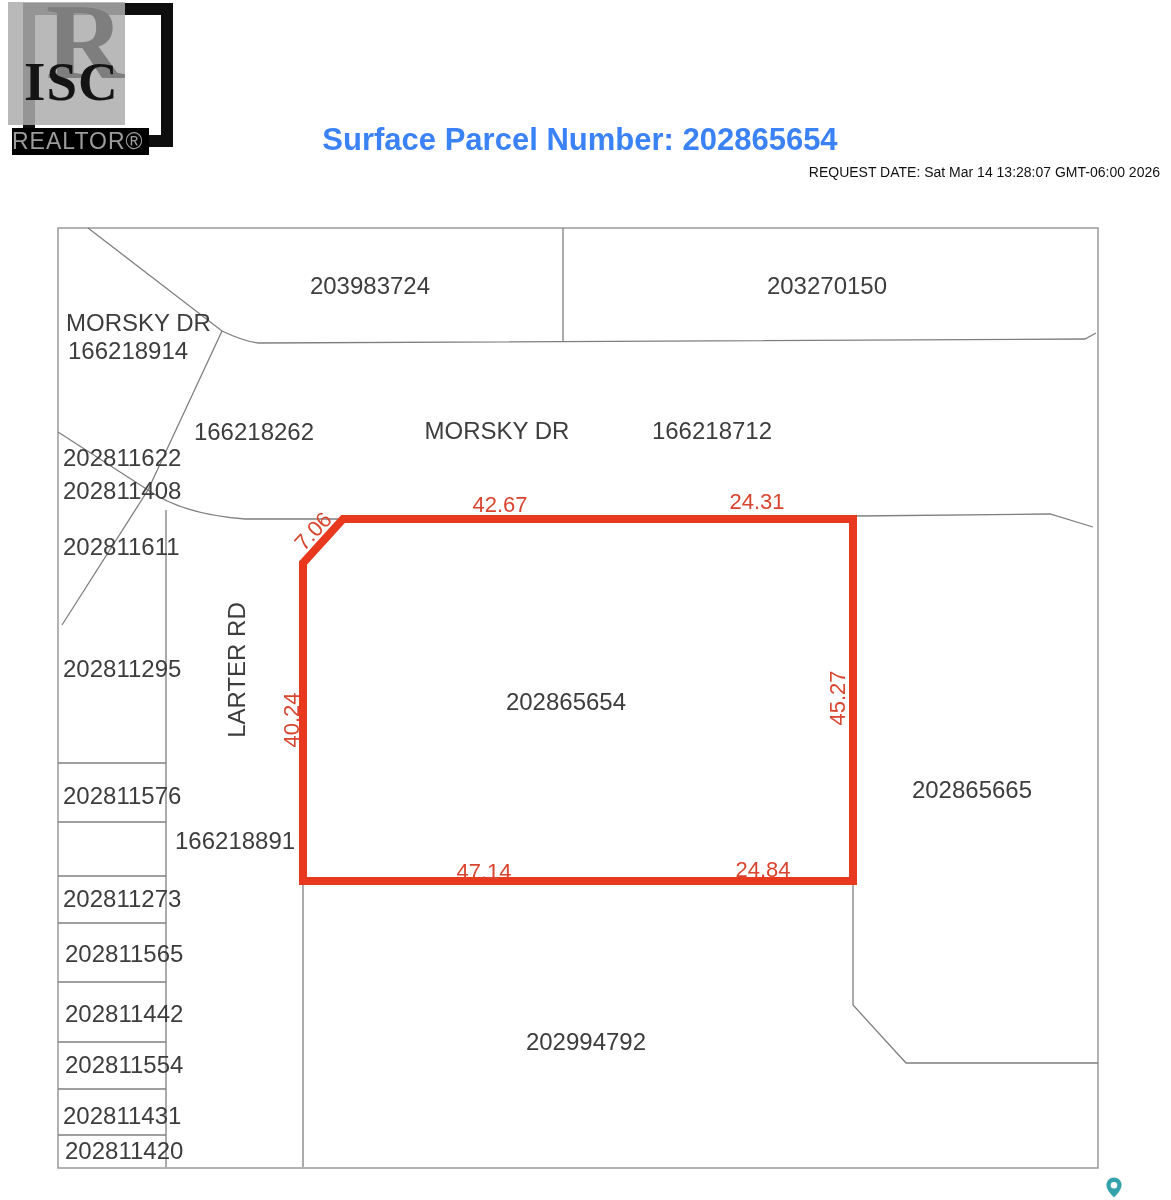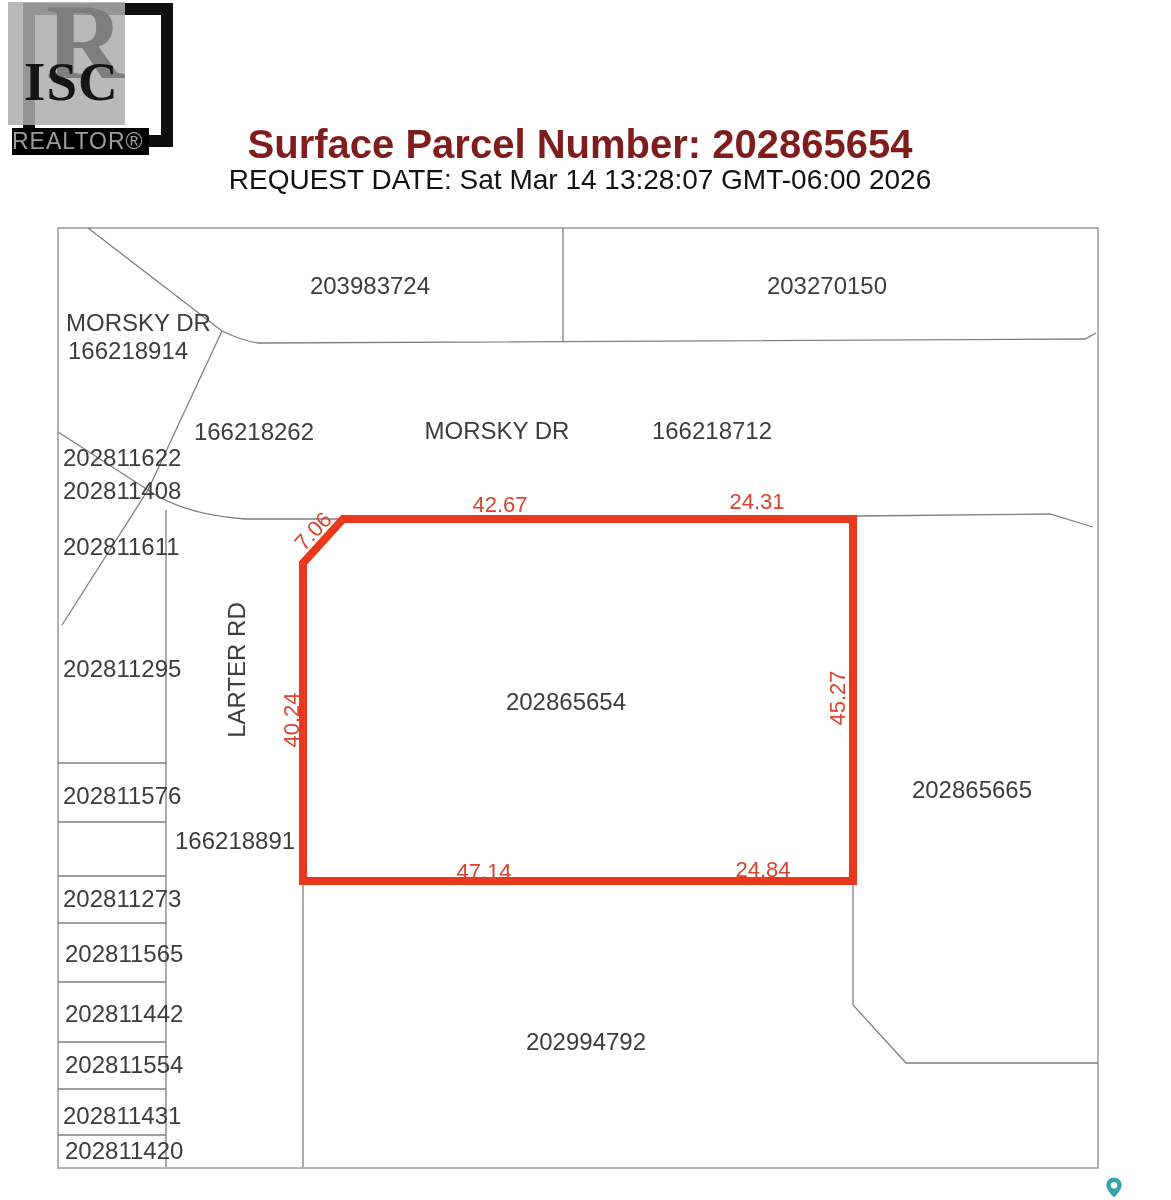--- a/index.html
+++ b/index.html
@@ -12,23 +12,23 @@
   .logo-frame{position:absolute;left:15px;top:1px;width:126px;height:120px;border:12px solid #0e0e0e;}
   .logo-grayblock{position:absolute;left:0;top:0;width:117px;height:123px;background:rgba(173,173,173,0.85);}
   .logo-bigR{position:absolute;left:38px;top:-14px;font-family:"Liberation Serif",serif;font-weight:bold;
     font-size:108px;line-height:1;color:#7e7e7e;}
   .logo-isc{position:absolute;left:16px;top:52px;font-family:"Liberation Serif",serif;font-weight:bold;
     font-size:55px;line-height:1;color:#141414;letter-spacing:1px;}
   .logo-realtor{position:absolute;left:4px;top:126px;font-size:23px;line-height:1.1;color:#9c9c9c;
     letter-spacing:1px;background:#000000;padding:1px 6px 1px 0;}
   
   .page-title{position:absolute;left:0;top:122px;width:1160px;text-align:center;
-    font-size:40px;font-weight:bold;color:#7f1d1d;}
-  .request-date{position:absolute;left:0;top:164px;width:1160px;text-align:center;
-    font-size:28px;color:#111;}
+    font-size:31px;font-weight:bold;color:#3b82f6;}
+  .request-date{position:absolute;left:0;top:164px;width:1160px;text-align:right;
+    font-size:14px;color:#111;}
   
   svg.map{position:absolute;left:0;top:0;}
   .gline{stroke:#7f7f7f;stroke-width:1.3;fill:none;}
   .border{stroke:#9a9a9a;stroke-width:1.5;fill:none;}
   #map-labels text{font-family:"Liberation Sans",sans-serif;}
 </style>
 </head>
 <body>
 
 <div class="logo">

